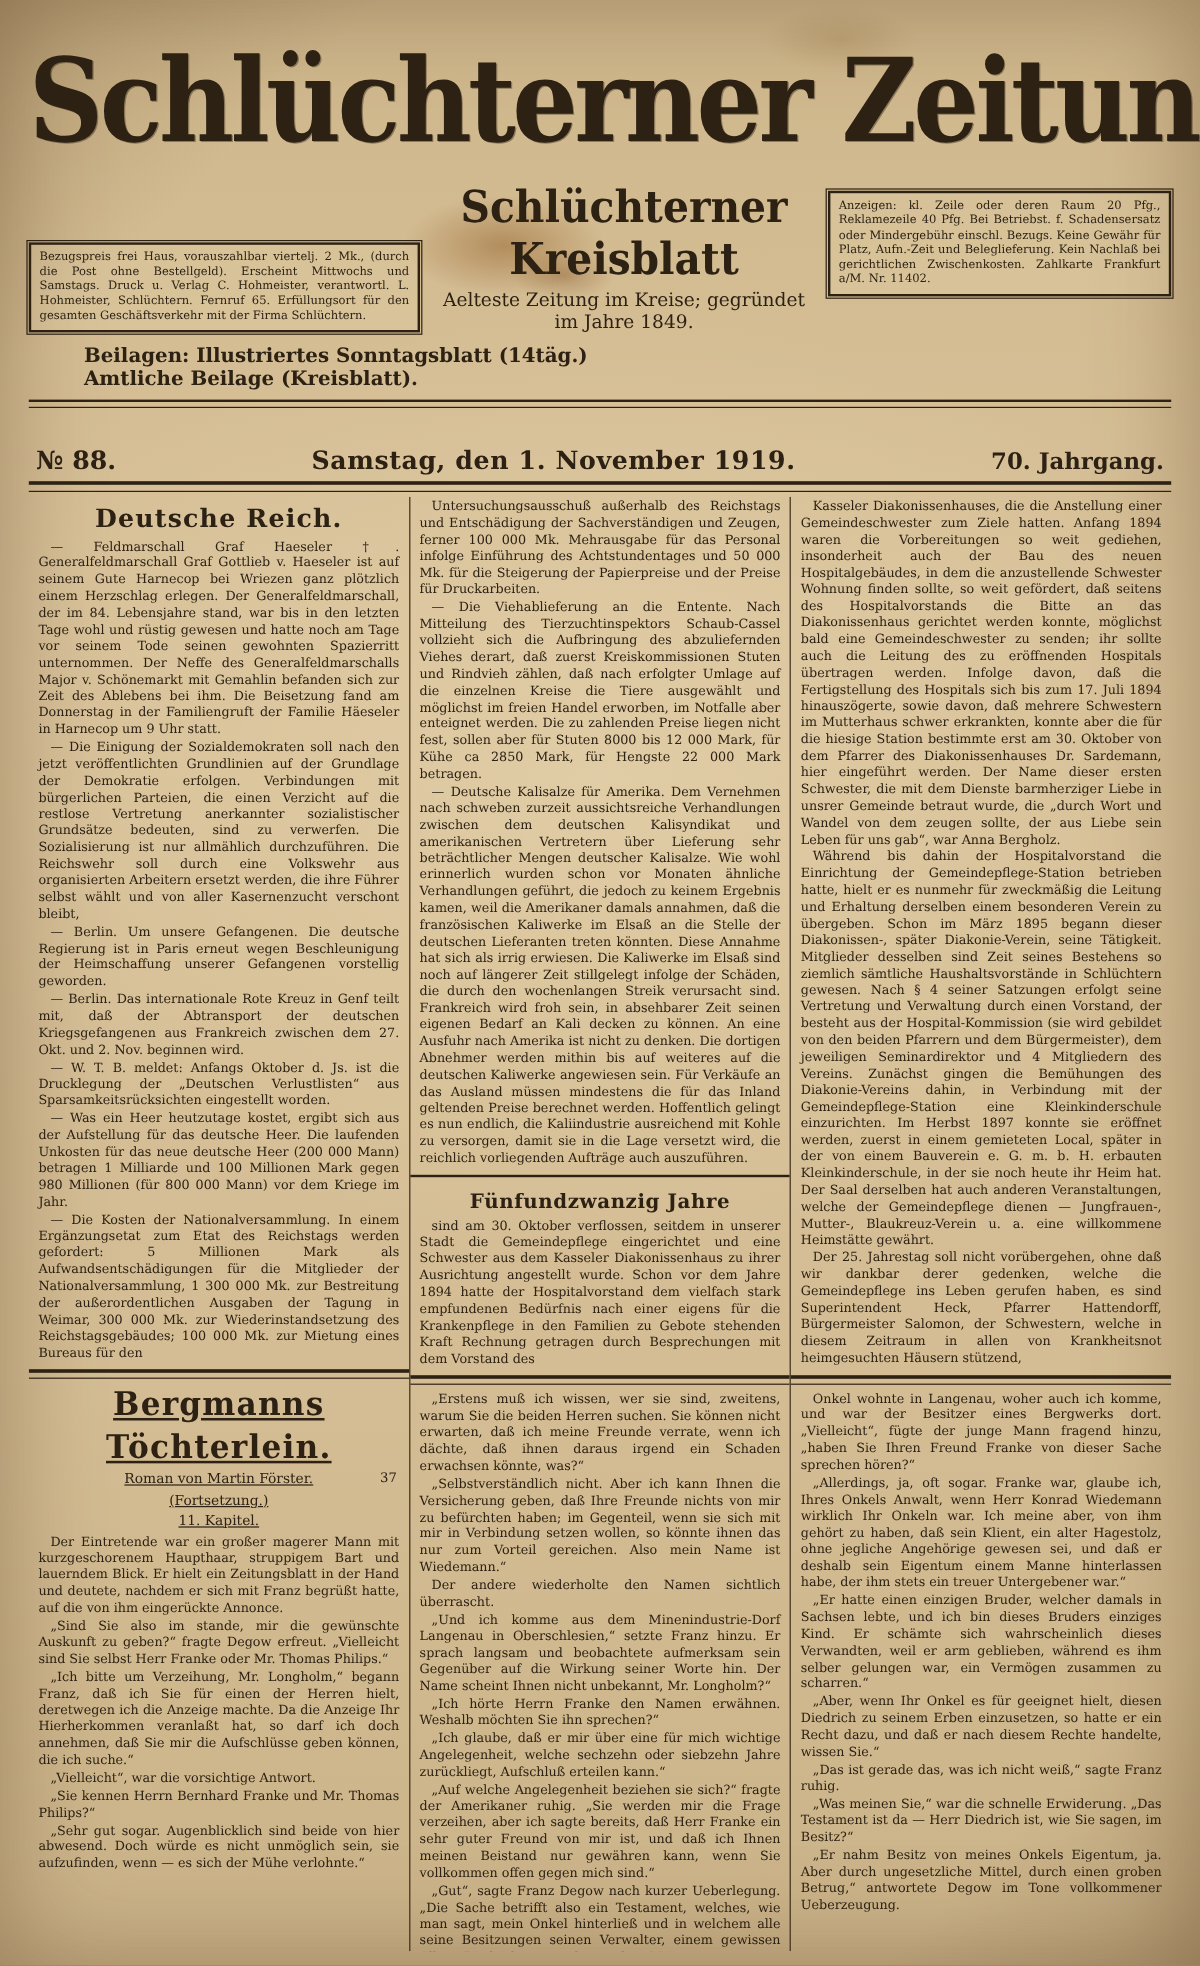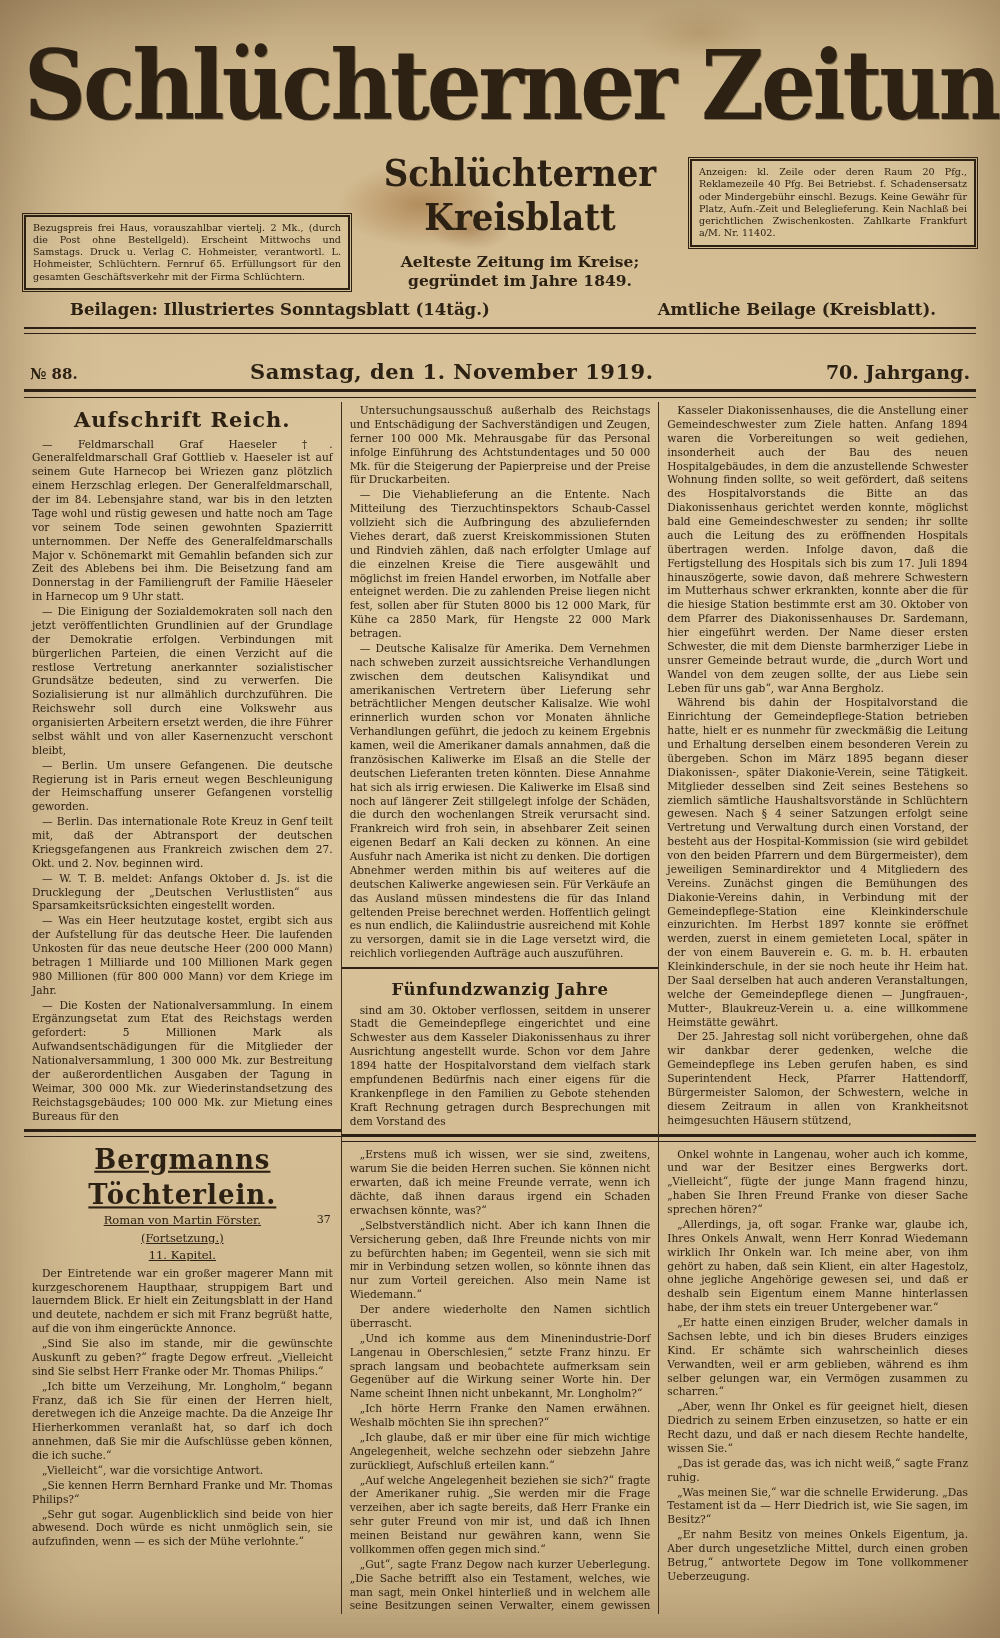--- a/index.html
+++ b/index.html
@@ -40,33 +40,34 @@
   .head-row{display:flex;align-items:flex-end;gap:10px;margin-top:4px;}
   .box{
     border:2px solid #2c2113;outline:1px solid #2c2113;outline-offset:1px;
     padding:5px 7px;font-size:9.6px;line-height:1.28;text-align:justify;
     background:rgba(230,214,175,.25);
   }
   .left-box{width:308px;flex:0 0 auto;}
   .right-box{width:268px;flex:0 0 auto;margin-top:6px;align-self:flex-start;}
   .center-head{flex:1;text-align:center;padding-top:2px;}
   .kreisblatt{font-size:34px;font-weight:bold;letter-spacing:0;transform:scaleY(1.08);}
-  .kreisblatt-sub{font-size:15.5px;font-weight:bold;margin-top:17px;}
+  .kreisblatt-sub{font-size:15.5px;font-weight:normal;margin-top:6px;}
   
   .supplements-row{
     display:flex;justify-content:space-between;
     font-size:16.5px;font-weight:bold;
     padding:10px 40px 6px 46px;
+    flex-direction:column;
   }
   .rule-double{height:4px;border-top:2px solid #2c2113;border-bottom:1px solid #2c2113;margin:2px 0;}
   .date-row{
     display:flex;justify-content:space-between;align-items:baseline;
     padding:5px 6px 4px 6px;
   }
-  .issue{font-size:15px;font-weight:bold;margin-top:24px;}
+  .issue{font-size:21px;font-weight:bold;margin-top:24px;}
   .date{font-size:21px;font-weight:bold;letter-spacing:.5px;}
   .volume{font-size:19px;font-weight:bold;}
   .rule-thick{height:5px;border-top:3px solid #2c2113;border-bottom:1px solid #2c2113;margin:1px 0 0 0;}
   
   .columns{display:flex;height:1212px;overflow:hidden;margin-top:4px;}
   .col{
     flex:1 1 0;padding:2px 8px 0 8px;
     font-size:10.6px;line-height:1.31;text-align:justify;
     hyphens:auto;
   }
@@ -120,21 +121,21 @@
       <span class="issue">№ 88.</span>
       <span class="date">Samstag, den 1. November 1919.</span>
       <span class="volume">70. Jahrgang.</span>
     </div>
 
     <div class="rule-thick"></div>
 
     <main class="columns">
 
       <section class="col">
-        <h2 class="section-title">Aufschrift Reich.</h2>
+        <h2 class="section-title">Deutsche Reich.</h2>
         <div>
             <p>— Feldmarschall Graf Haeseler †. Generalfeldmarschall Graf Gottlieb v. Haeseler ist auf seinem Gute Harnecop bei Wriezen ganz plötzlich einem Herzschlag erlegen. Der Generalfeldmarschall, der im 84. Lebensjahre stand, war bis in den letzten Tage wohl und rüstig gewesen und hatte noch am Tage vor seinem Tode seinen gewohnten Spazierritt unternommen. Der Neffe des Generalfeldmarschalls Major v. Schönemarkt mit Gemahlin befanden sich zur Zeit des Ablebens bei ihm. Die Beisetzung fand am Donnerstag in der Familiengruft der Familie Häeseler in Harnecop um 9 Uhr statt.</p>
             <p>— Die Einigung der Sozialdemokraten soll nach den jetzt veröffentlichten Grundlinien auf der Grundlage der Demokratie erfolgen. Verbindungen mit bürgerlichen Parteien, die einen Verzicht auf die restlose Vertretung anerkannter sozialistischer Grundsätze bedeuten, sind zu verwerfen. Die Sozialisierung ist nur allmählich durchzuführen. Die Reichswehr soll durch eine Volkswehr aus organisierten Arbeitern ersetzt werden, die ihre Führer selbst wählt und von aller Kasernenzucht verschont bleibt,</p>
             <p>— Berlin. Um unsere Gefangenen. Die deutsche Regierung ist in Paris erneut wegen Beschleunigung der Heimschaffung unserer Gefangenen vorstellig geworden.</p>
             <p>— Berlin. Das internationale Rote Kreuz in Genf teilt mit, daß der Abtransport der deutschen Kriegsgefangenen aus Frankreich zwischen dem 27. Okt. und 2. Nov. beginnen wird.</p>
             <p>— W. T. B. meldet: Anfangs Oktober d. Js. ist die Drucklegung der „Deutschen Verlustlisten“ aus Sparsamkeitsrücksichten eingestellt worden.</p>
             <p>— Was ein Heer heutzutage kostet, ergibt sich aus der Aufstellung für das deutsche Heer. Die laufenden Unkosten für das neue deutsche Heer (200 000 Mann) betragen 1 Milliarde und 100 Millionen Mark gegen 980 Millionen (für 800 000 Mann) vor dem Kriege im Jahr.</p>
             <p>— Die Kosten der Nationalversammlung. In einem Ergänzungsetat zum Etat des Reichstags werden gefordert: 5 Millionen Mark als Aufwandsentschädigungen für die Mitglieder der Nationalversammlung, 1 300 000 Mk. zur Bestreitung der außerordentlichen Ausgaben der Tagung in Weimar, 300 000 Mk. zur Wiederinstandsetzung des Reichstagsgebäudes; 100 000 Mk. zur Mietung eines Bureaus für den</p>
           </div>
         <div class="divider heavy"></div>

